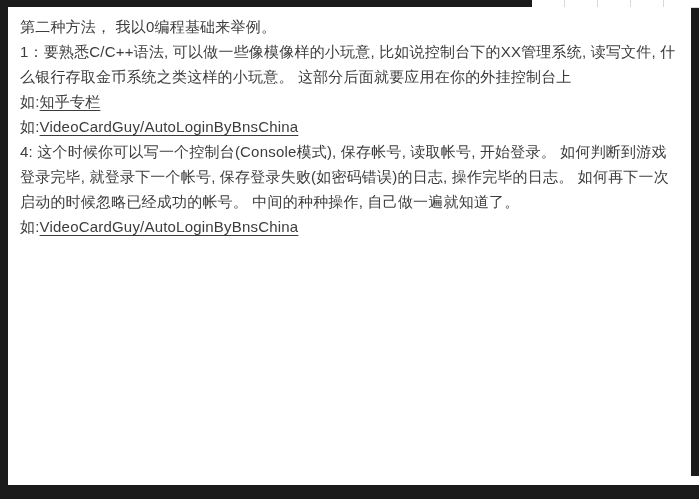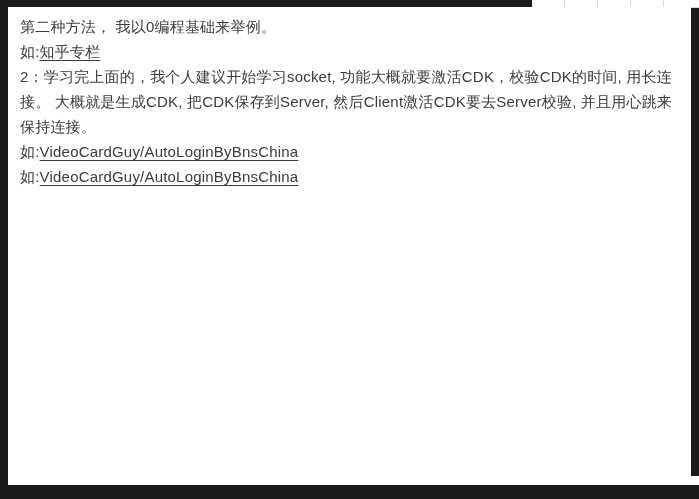--- a/index.html
+++ b/index.html
@@ -58,23 +58,24 @@
   <div class="grid-strip">
     <div class="grid-cell"></div>
     <div class="grid-cell"></div>
     <div class="grid-cell"></div>
     <div class="grid-cell"></div>
     <div class="grid-cell"></div>
   </div>
 
   <div class="content">
       <p><span>第二种方法， 我以0编程基础来举例。</span></p>
+      <p><span>1：要熟悉C/C++语法, 可以做一些像模像样的小玩意, 比如说控制台下的XX管理系统, 读写文件, 什么银行存取金币系统之类这样的小玩意。  这部分后面就要应用在你的外挂控制台上</span></p>
       <p><span>如:</span><a class="link">知乎专栏</a></p>
-      <p><span>2：学习完上面的，我个人建议开始学习socket, 功能大概就要激活CDK，校验CDK的时间, 用长连接。  大概就是生成CDK, 把CDK保存到Server, 然后Client激活CDK要去Server校验, 并且用心跳来保持连接。</span></p>
       <p><span>如:</span><a class="link">VideoCardGuy/AutoLoginByBnsChina</a></p>
+      <p><span>4: 这个时候你可以写一个控制台(Console模式), 保存帐号, 读取帐号, 开始登录。  如何判断到游戏登录完毕, 就登录下一个帐号, 保存登录失败(如密码错误)的日志, 操作完毕的日志。  如何再下一次启动的时候忽略已经成功的帐号。  中间的种种操作, 自己做一遍就知道了。</span></p>
       <p><span>如:</span><a class="link">VideoCardGuy/AutoLoginByBnsChina</a></p>
     </div>
 
   <div class="bar bar-top"></div>
   <div class="bar bar-left"></div>
   <div class="bar bar-right"></div>
   <div class="bar bar-bottom"></div>
 
 </div>
 

